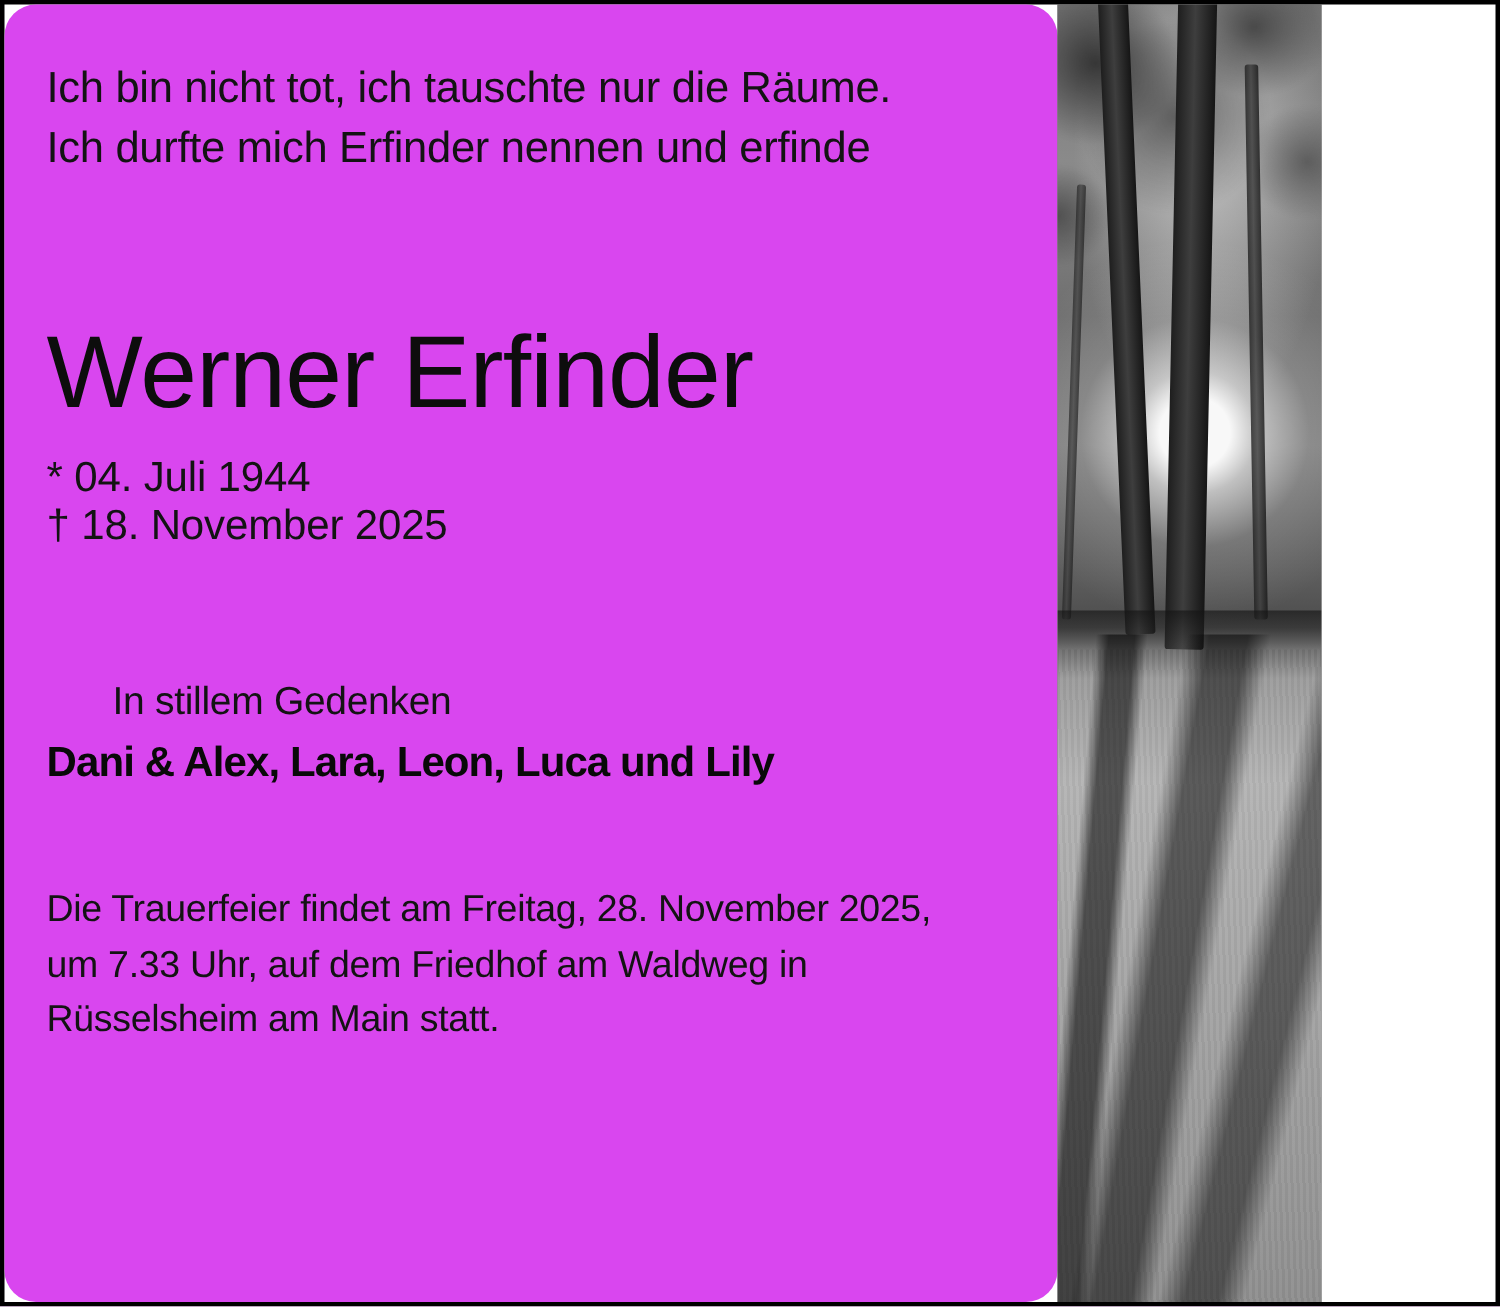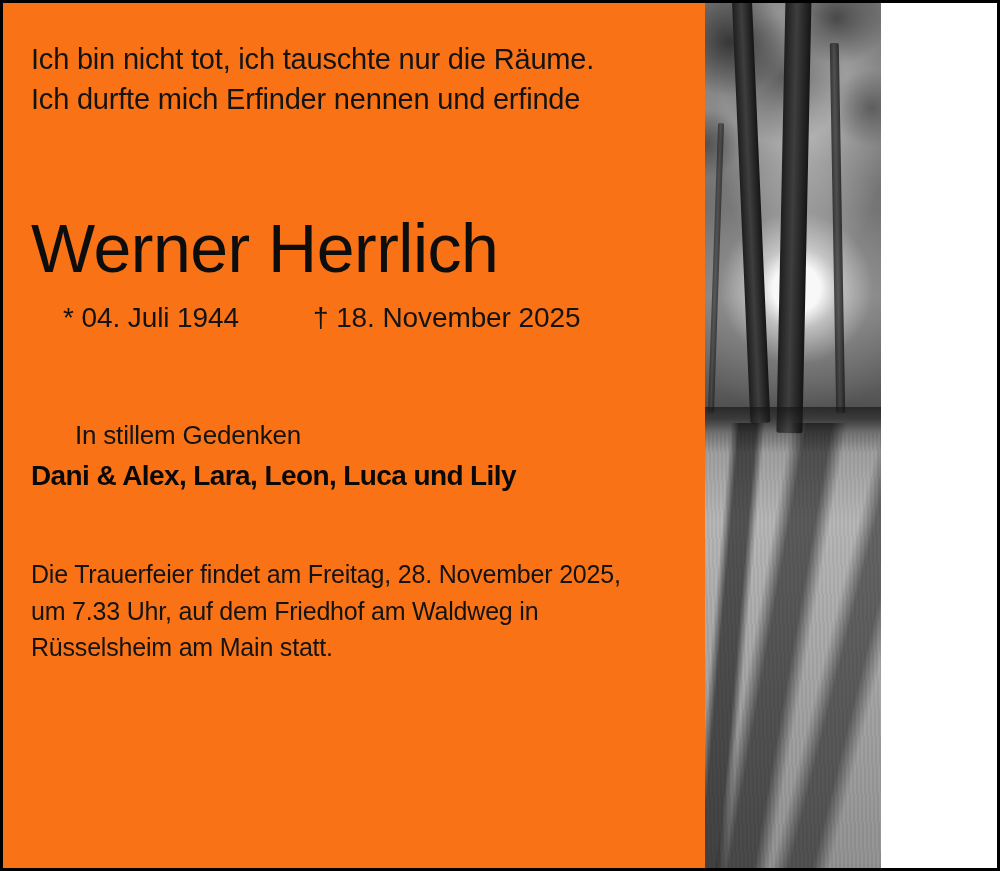--- a/index.html
+++ b/index.html
@@ -25,21 +25,22 @@
     display: flex;
     flex-direction: row;
   }
 
   .text-column {
     position: relative;
     width: 702px;
     height: 100%;
     box-sizing: border-box;
     padding: 36px 30px 20px 28px;
-    background: #f97316;
+    background: #d946ef;
+    border-radius: 21px;
   }
 
   .verse {
     font-size: 29px;
     line-height: 1.38;
     letter-spacing: -0.2px;
     color: #131313;
     font-weight: 400;
   }
   .verse div {
@@ -54,22 +55,21 @@
     font-weight: 400;
     color: #0d0d0d;
   }
 
   .dates {
     margin-top: 18px;
     font-size: 28px;
     letter-spacing: -0.1px;
     color: #131313;
     display: flex;
-    flex-direction: row;
-    margin-left: 32px;
+    flex-direction: column;
   }
   .dates .birth {
     width: 250px;
   }
   .dates .death {
     white-space: nowrap;
   }
 
   .memory-block {
     margin-top: 86px;
@@ -181,21 +181,21 @@
 
 <div class="obituary">
 
   <div class="text-column">
 
     <div class="verse">
       <div>Ich bin nicht tot, ich tauschte nur die Räume.</div>
       <div>Ich durfte mich Erfinder nennen und erfinde</div>
     </div>
 
-    <div class="name">Werner Herrlich</div>
+    <div class="name">Werner Erfinder</div>
 
     <div class="dates">
       <div class="birth">* 04. Juli 1944</div>
       <div class="death">† 18. November 2025</div>
     </div>
 
     <div class="memory-block">
       <div class="memory-line">In stillem Gedenken</div>
       <div class="family-line">Dani &amp; Alex, Lara, Leon, Luca und Lily</div>
     </div>

